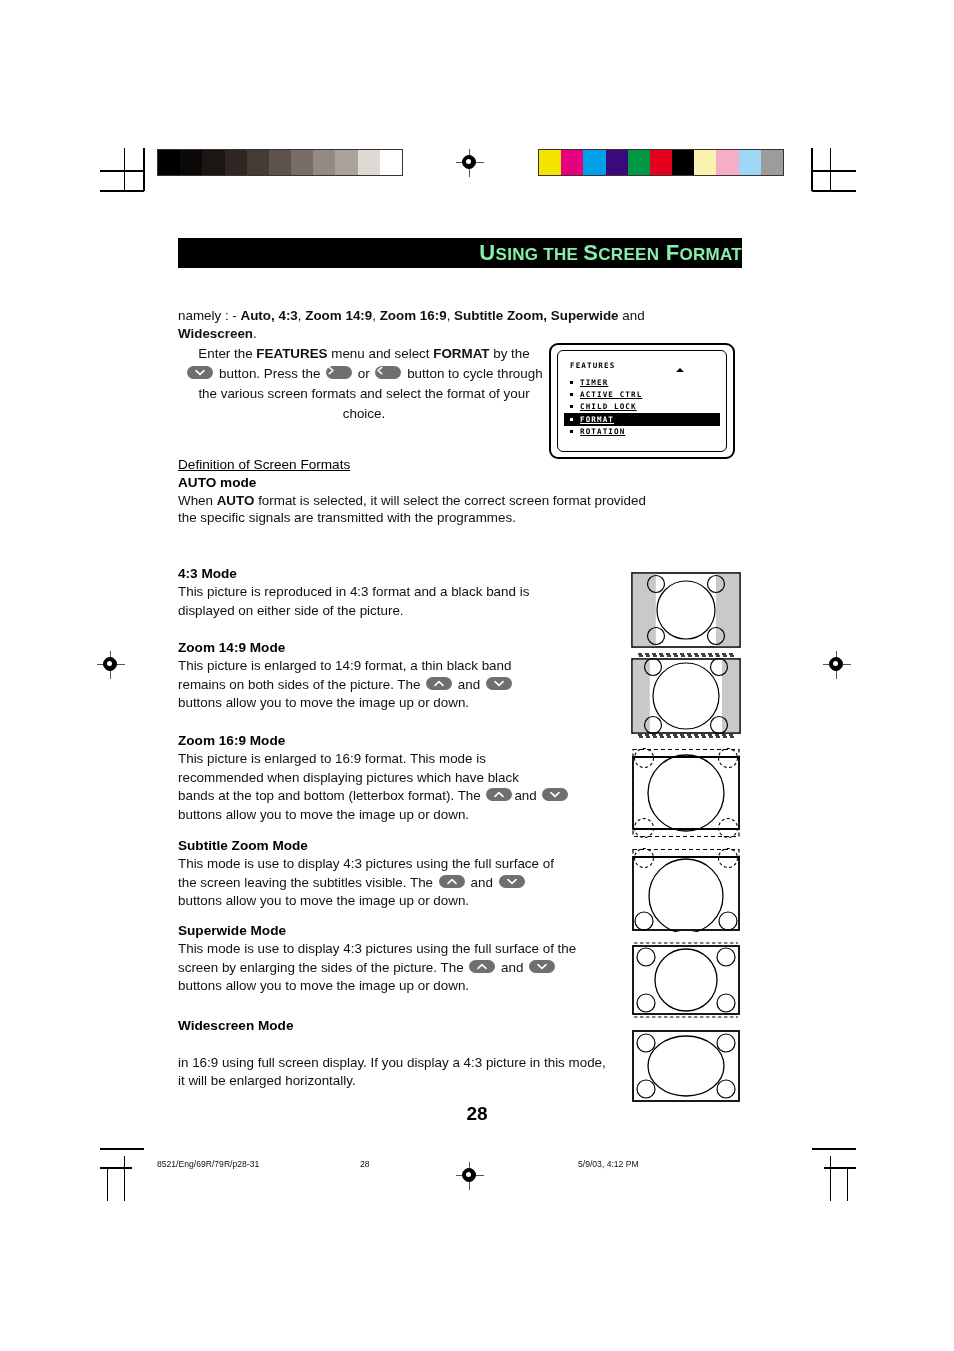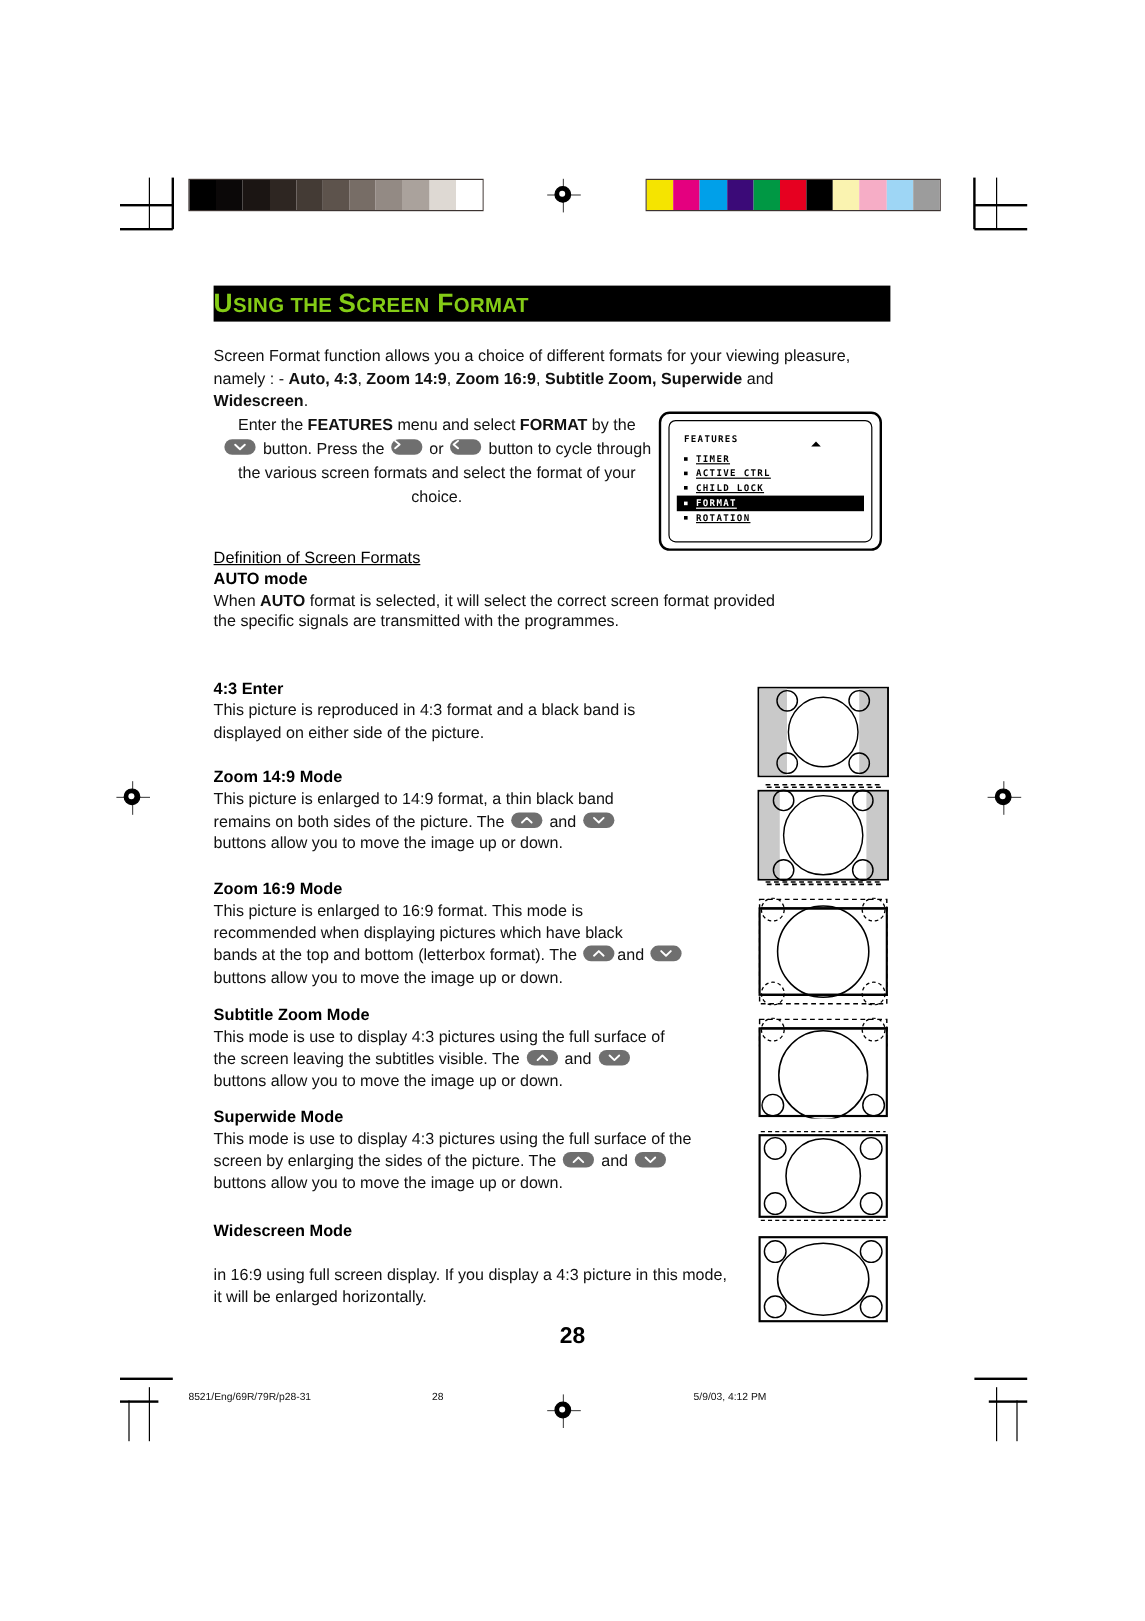--- a/index.html
+++ b/index.html
@@ -46,24 +46,24 @@
 
   
   .content {
     position: absolute;
     left: 178px;
     top: 238px;
     width: 564px;
   }
   .title-bar {
     background: #000000;
-    color: #84cc16;
+    color: #86efac;
     height: 30px;
     line-height: 30px;
-    text-align: left;
+    text-align: right;
     font-size: 19px;
     letter-spacing: 0.3px;
     font-weight: bold;
   }
   .title-bar .cap { font-size: 22px; }
   .title-bar .sml { font-size: 17px; }
 
   p, .para {
     font-size: 13.4px;
     line-height: 18.5px;
@@ -280,21 +280,21 @@
     <div class="swatch" style="background: rgb(156, 156, 156); width: 9.09091%;"></div>
   </div>
 
 <div class="content">
 
   <div class="title-bar">
     <span class="cap">U</span><span class="sml">SING</span><span class="sml"> THE </span><span class="cap">S</span><span class="sml">CREEN</span><span class="cap"> F</span><span class="sml">ORMAT</span>
   </div>
 
   <div class="para intro">
-    <span>Screen Format function allows you a choice of different formats for your viewing pleasure,</span><br>
+    <br>
     <span>namely : -  </span><b>Auto, 4:3</b><span>, </span><b>Zoom 14:9</b><span>, </span><b>Zoom 16:9</b><span>, </span><b>Subtitle Zoom, Superwide</b><span> and</span><br>
     <b>Widescreen</b><span>.</span>
   </div>
 
   <div class="para enter-para">
     <span>Enter the </span><b>FEATURES</b><span> menu and select </span><b>FORMAT</b><span> by the</span><br>
     <span class="btn-pill"><svg width="12" height="9" viewBox="0 0 12 9">
           <path d="M2 2.6 L6 6.4 L10 2.6" stroke="#ffffff" stroke-width="1.6" fill="none" stroke-linecap="round" stroke-linejoin="round"></path>
         </svg></span><span> button. Press the </span><span class="btn-pill"><svg width="12" height="9" viewBox="0 0 12 9" style="position:absolute;left:-1px;top:0.4px">
           <path d="M4.3 1.4 L8 4.5 L4.3 7.6" stroke="#ffffff" stroke-width="1.6" fill="none" stroke-linecap="round" stroke-linejoin="round"></path>
@@ -424,21 +424,21 @@
     <rect x="2" y="2" width="106" height="70" fill="#ffffff" stroke="#000" stroke-width="1.8"></rect>
     <ellipse cx="55" cy="37" rx="38" ry="30" fill="none" stroke="#000" stroke-width="1.3"></ellipse>
     <circle cx="15" cy="14" r="9" fill="none" stroke="#000" stroke-width="1.2"></circle>
     <circle cx="95" cy="14" r="9" fill="none" stroke="#000" stroke-width="1.2"></circle>
     <circle cx="15" cy="60" r="9" fill="none" stroke="#000" stroke-width="1.2"></circle>
     <circle cx="95" cy="60" r="9" fill="none" stroke="#000" stroke-width="1.2"></circle>
   </svg>
 </div>
 
 <div class="mode-block" id="mode-0" style="left:178px; top:566px;">
-    <h4 class="mode-head">4:3 Enter</h4>
+    <h4 class="mode-head">4:3 Mode</h4>
     <div class="para body"><span>This picture is reproduced in 4:3 format and a black band is</span><br><span>displayed on either side of the picture.</span></div>
   </div>
 <div class="mode-block" id="mode-1" style="left:178px; top:640px;">
     <h4 class="mode-head">Zoom 14:9 Mode</h4>
     <div class="para body"><span>This picture is enlarged to 14:9 format, a thin black band</span><br><span>remains on both sides of the picture. The </span><span class="btn-pill"><svg width="12" height="9" viewBox="0 0 12 9">
           <path d="M2 6.4 L6 2.6 L10 6.4" stroke="#ffffff" stroke-width="1.6" fill="none" stroke-linecap="round" stroke-linejoin="round"></path>
         </svg></span><span> and </span><span class="btn-pill"><svg width="12" height="9" viewBox="0 0 12 9">
           <path d="M2 2.6 L6 6.4 L10 2.6" stroke="#ffffff" stroke-width="1.6" fill="none" stroke-linecap="round" stroke-linejoin="round"></path>
         </svg></span><br><span>buttons allow you to move the image up or down.</span></div>
   </div>

